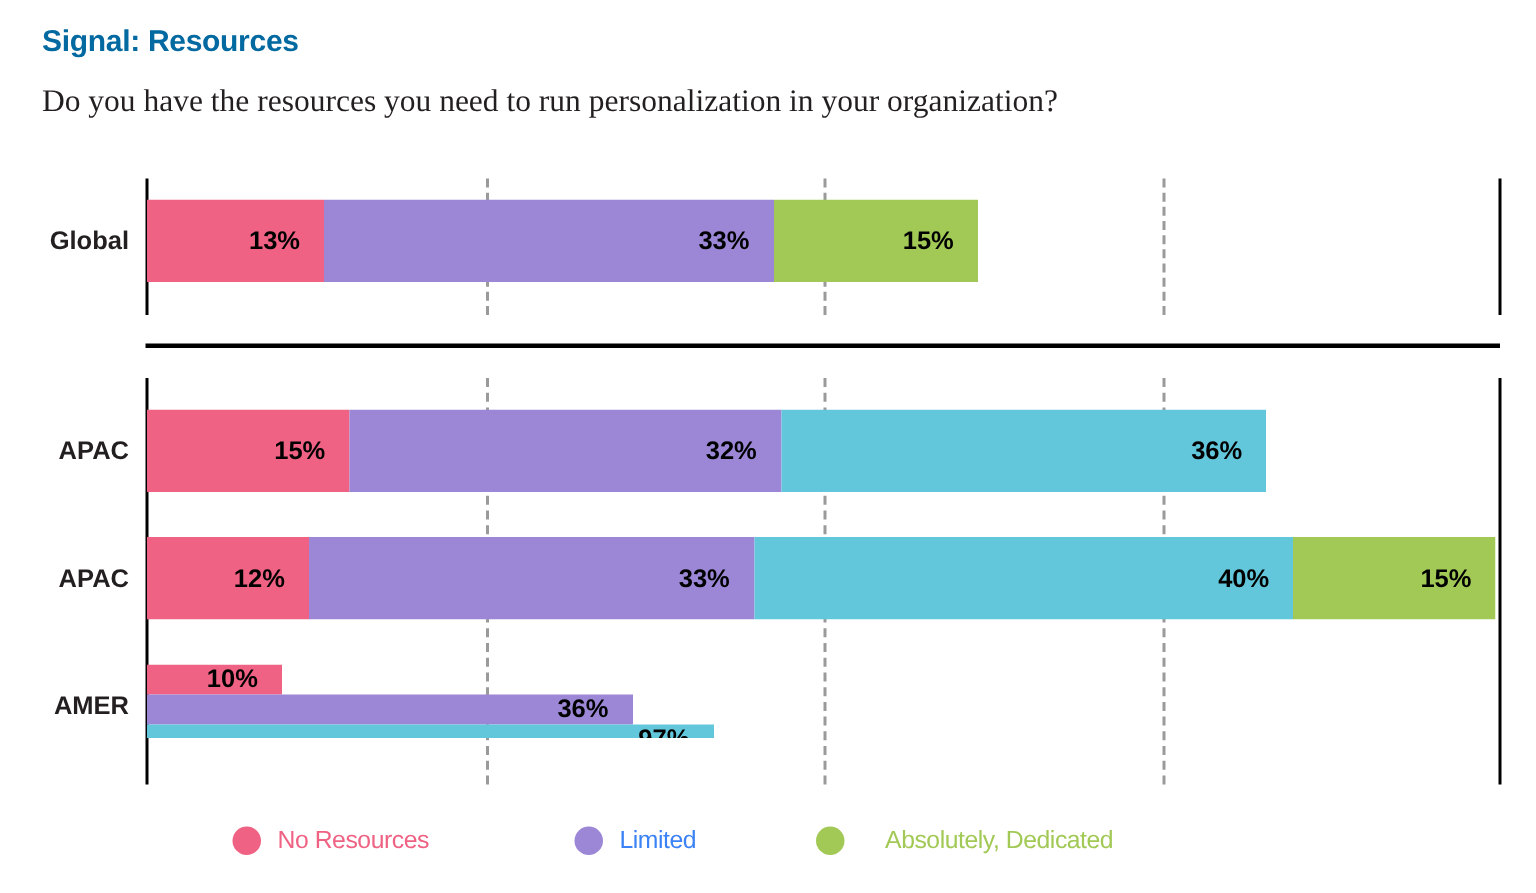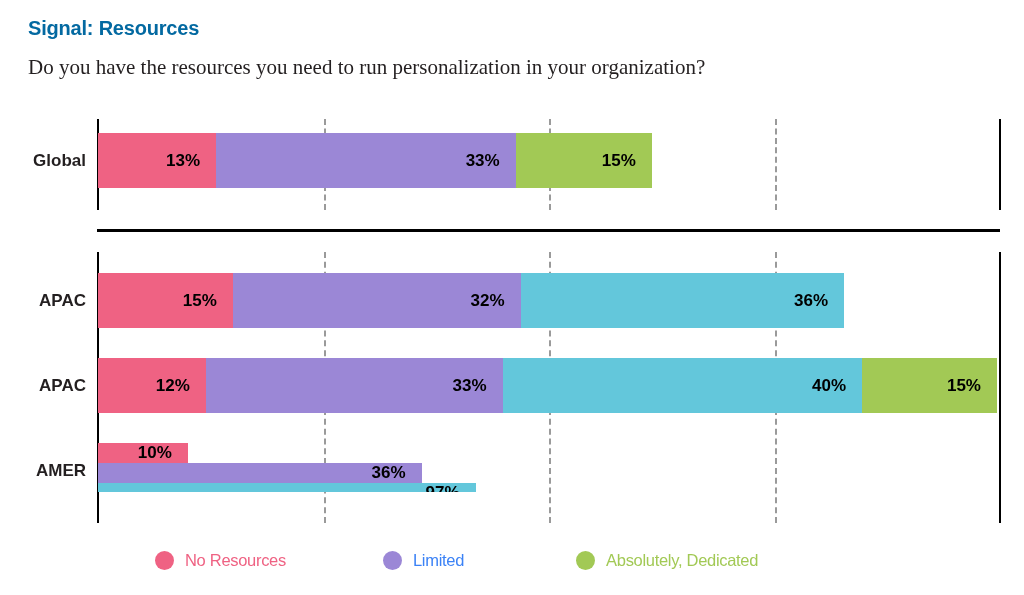--- a/index.html
+++ b/index.html
@@ -199,17 +199,17 @@
 
 <div id="legend">
     <div class="legend-item">
       <span class="legend-dot" style="background: rgb(239, 98, 131);"></span>
       <span class="legend-text" style="color: rgb(239, 98, 131);">No Resources</span>
     </div>
     <div class="legend-item" style="margin-left: 97px;">
       <span class="legend-dot" style="background: rgb(155, 135, 214);"></span>
       <span class="legend-text" style="color: #3b82f6;">Limited</span>
     </div>
-    <div class="legend-item" style="margin-left: 112px;">
+    <div class="legend-item" style="margin-left: 80px; gap: 16px;">
       <span class="legend-dot" style="background: rgb(162, 201, 85);"></span>
       <span class="legend-text" style="color: rgb(162, 201, 85);">Absolutely, Dedicated</span>
     </div>
   </div>
 
 </body></html>

